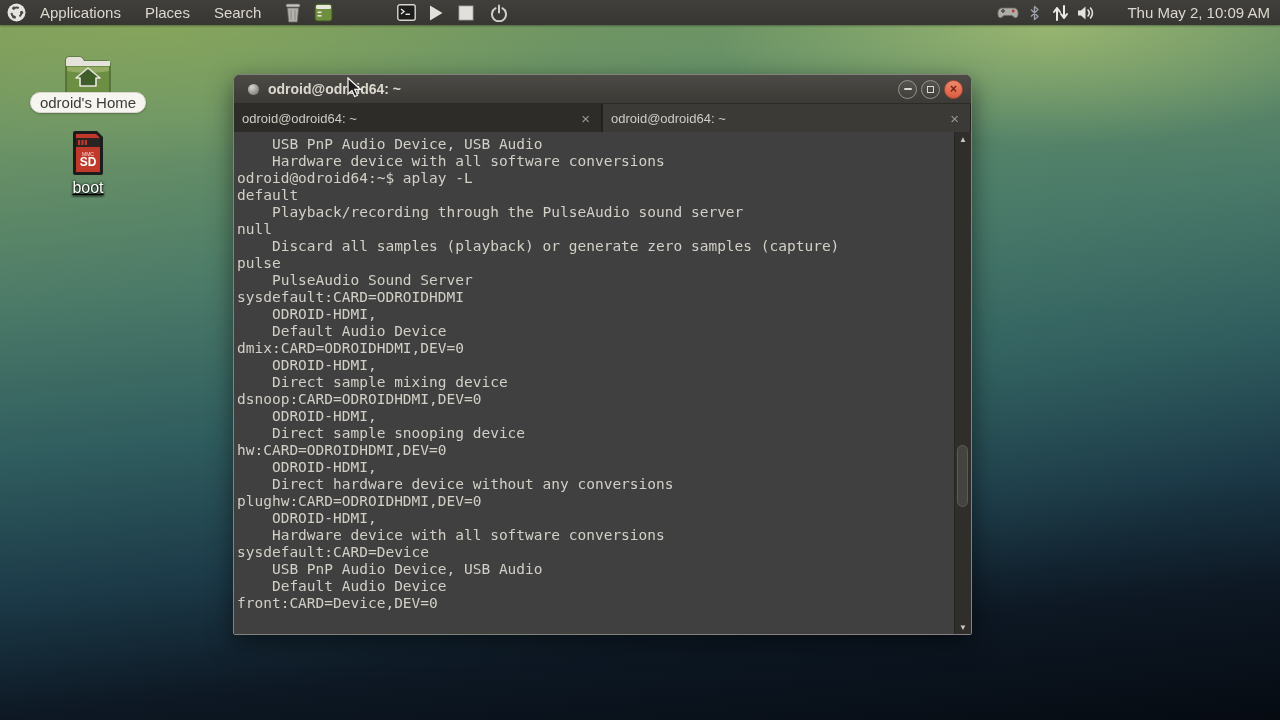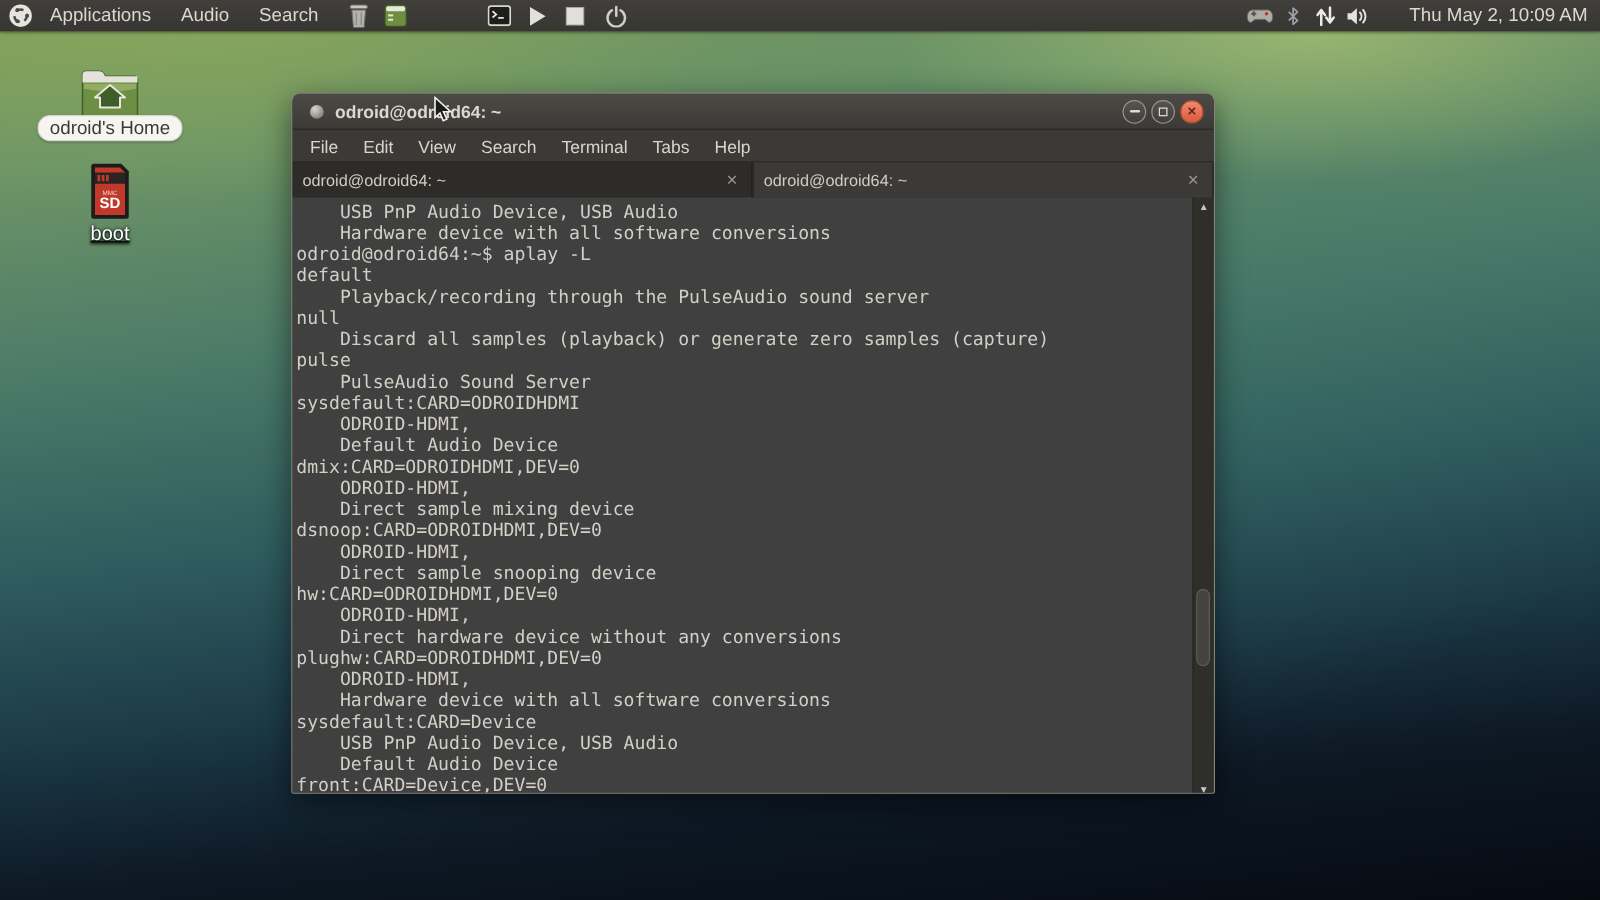--- a/index.html
+++ b/index.html
@@ -105,21 +105,21 @@
     <svg width="19" height="19" viewBox="0 0 19 19">
       <circle cx="9.5" cy="9.5" r="9" fill="#e6e4df"></circle>
       <circle cx="9.5" cy="9.5" r="5" fill="none" stroke="#4a4945" stroke-width="2" stroke-dasharray="6.5 3.9" stroke-dashoffset="2"></circle>
       <circle cx="14.7" cy="9.5" r="1.6" fill="#4a4945"></circle>
       <circle cx="6.9" cy="5" r="1.6" fill="#4a4945"></circle>
       <circle cx="6.9" cy="14" r="1.6" fill="#4a4945"></circle>
     </svg>
   </div>
   <div class="menus">
     <span class="menu-item">Applications</span>
-    <span class="menu-item">Audio</span>
+    <span class="menu-item">Places</span>
     <span class="menu-item">Search</span>
   </div>
 
   <span class="launcher" style="margin-left:8px;">
     <svg width="18" height="20" viewBox="0 0 18 20">
       <rect x="2" y="1" width="14" height="3" rx="1.5" fill="#c8c6c0" stroke="#6a6865" stroke-width="0.8"></rect>
       <path d="M3.5,5 L14.5,5 L13.3,19 L4.7,19 Z" fill="#b4b2ac" stroke="#6a6865" stroke-width="0.8"></path>
       <line x1="7" y1="7" x2="7" y2="17" stroke="#8a8880" stroke-width="1"></line>
       <line x1="11" y1="7" x2="11" y2="17" stroke="#8a8880" stroke-width="1"></line>
     </svg>
@@ -222,29 +222,20 @@
       <span class="wbtn minmax">
           <span class="bar"></span>
         </span>
       <span class="wbtn minmax">
           <span class="sq"></span>
         </span>
       <span class="wbtn close">×</span>
     </span>
   </div>
 
-  <div class="menubar">
-    <span class="mitem">File</span>
-    <span class="mitem">Edit</span>
-    <span class="mitem">View</span>
-    <span class="mitem">Search</span>
-    <span class="mitem">Terminal</span>
-    <span class="mitem">Tabs</span>
-    <span class="mitem">Help</span>
-  </div>
 
   <div class="tabbar">
     <div class="tab active">
       <span class="tab-label">odroid@odroid64: ~</span>
       <span class="tab-close">×</span>
     </div>
     <div class="tab inactive">
       <span class="tab-label">odroid@odroid64: ~</span>
       <span class="tab-close">×</span>
     </div>

